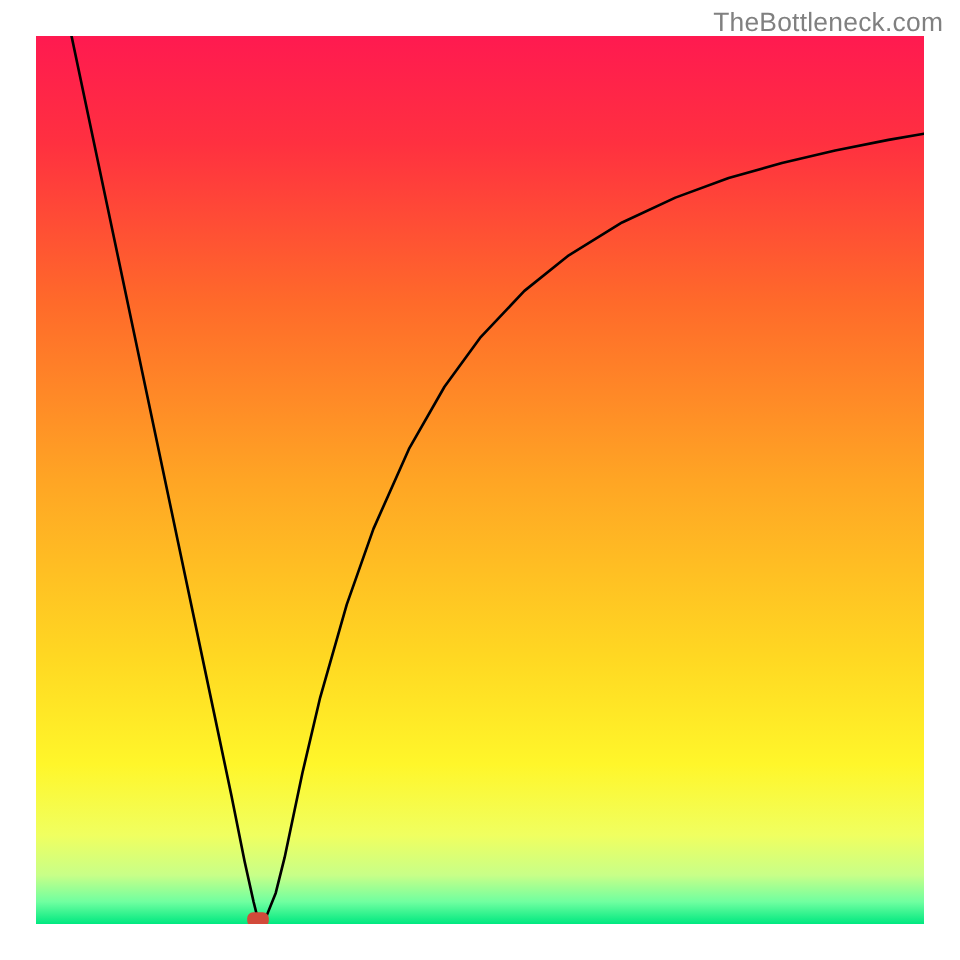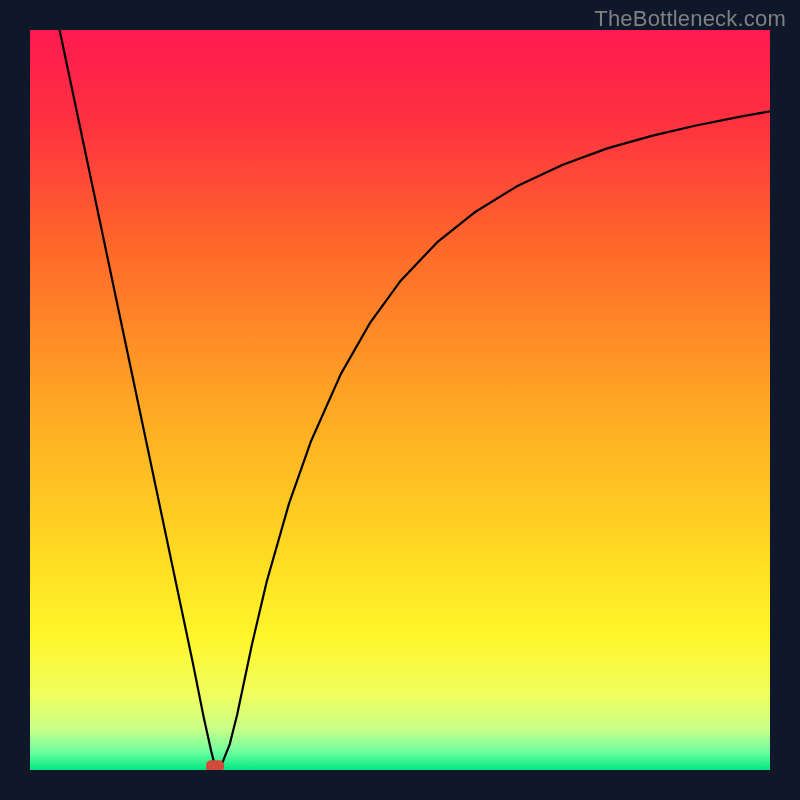--- a/index.html
+++ b/index.html
@@ -10,21 +10,21 @@
     background: #000;
     overflow: hidden;
     font-family: Arial, Helvetica, sans-serif;
   }
   .frame {
     position: absolute;
     left: 0;
     top: 0;
     width: 800px;
     height: 800px;
-    background: #0f172a;
+    background: #ffffff;
   }
   .plot-area {
     position: absolute;
     left: 30px;
     top: 30px;
     width: 740px;
     height: 740px;
     overflow: hidden;
   }
   .watermark {

